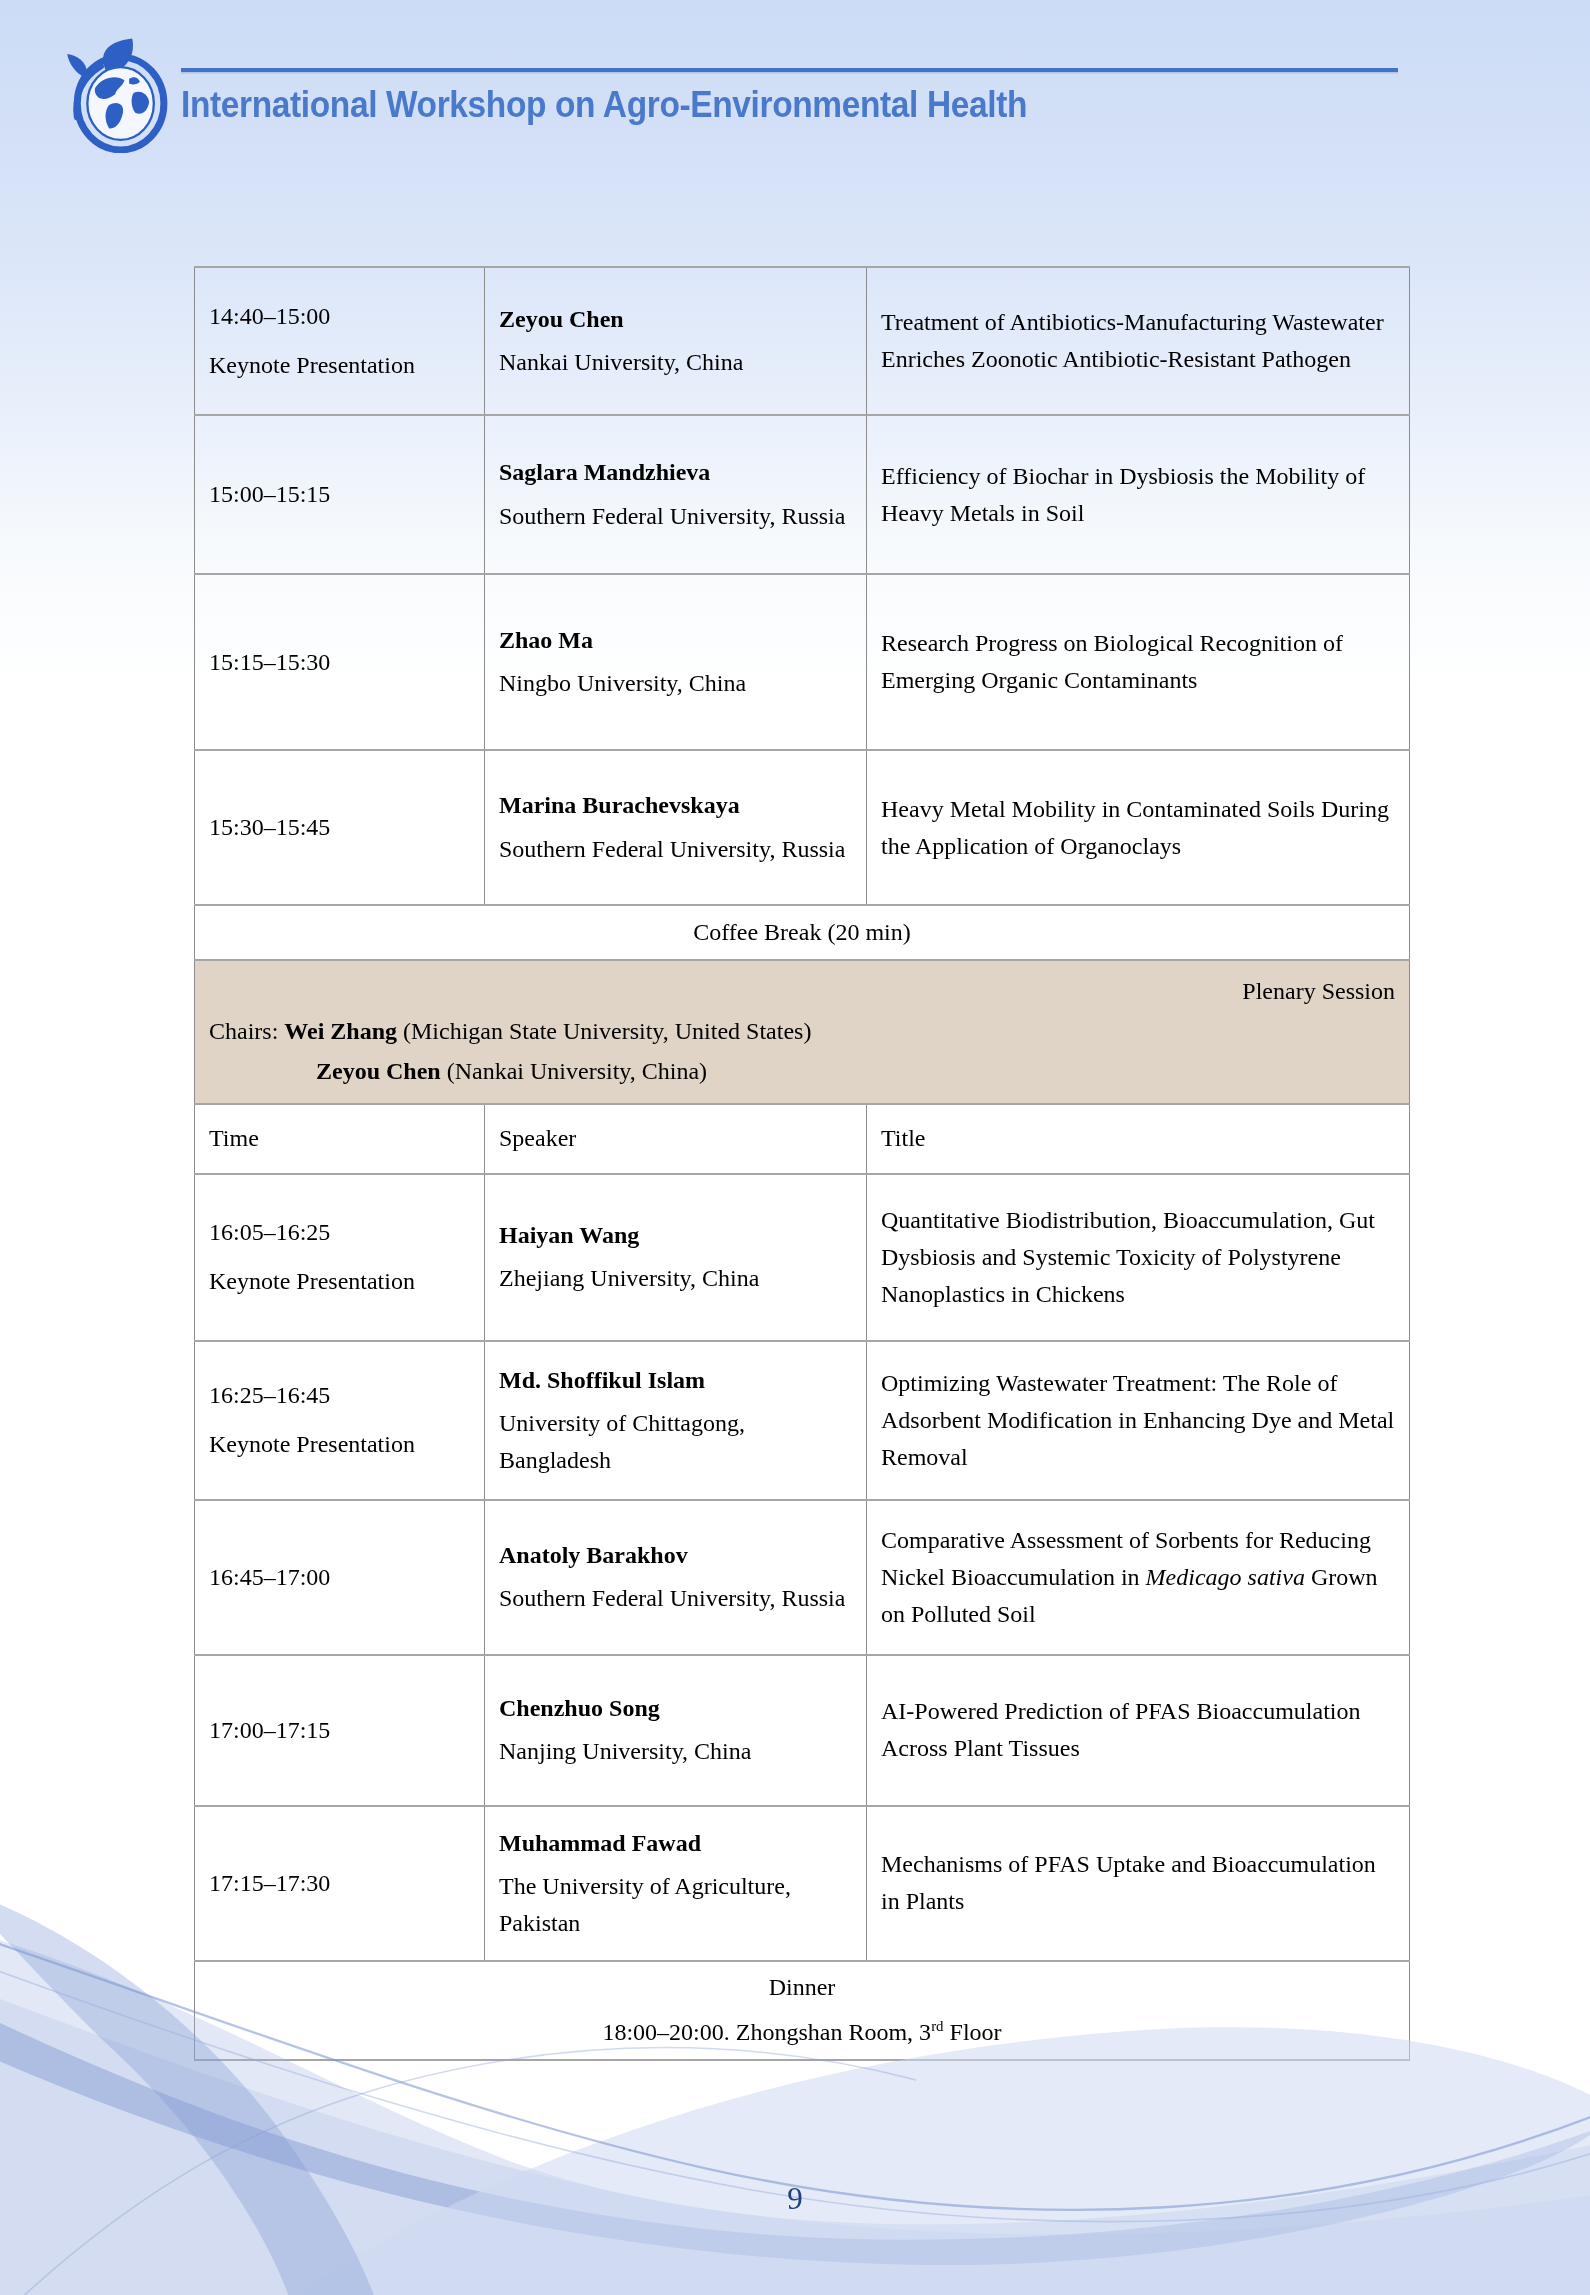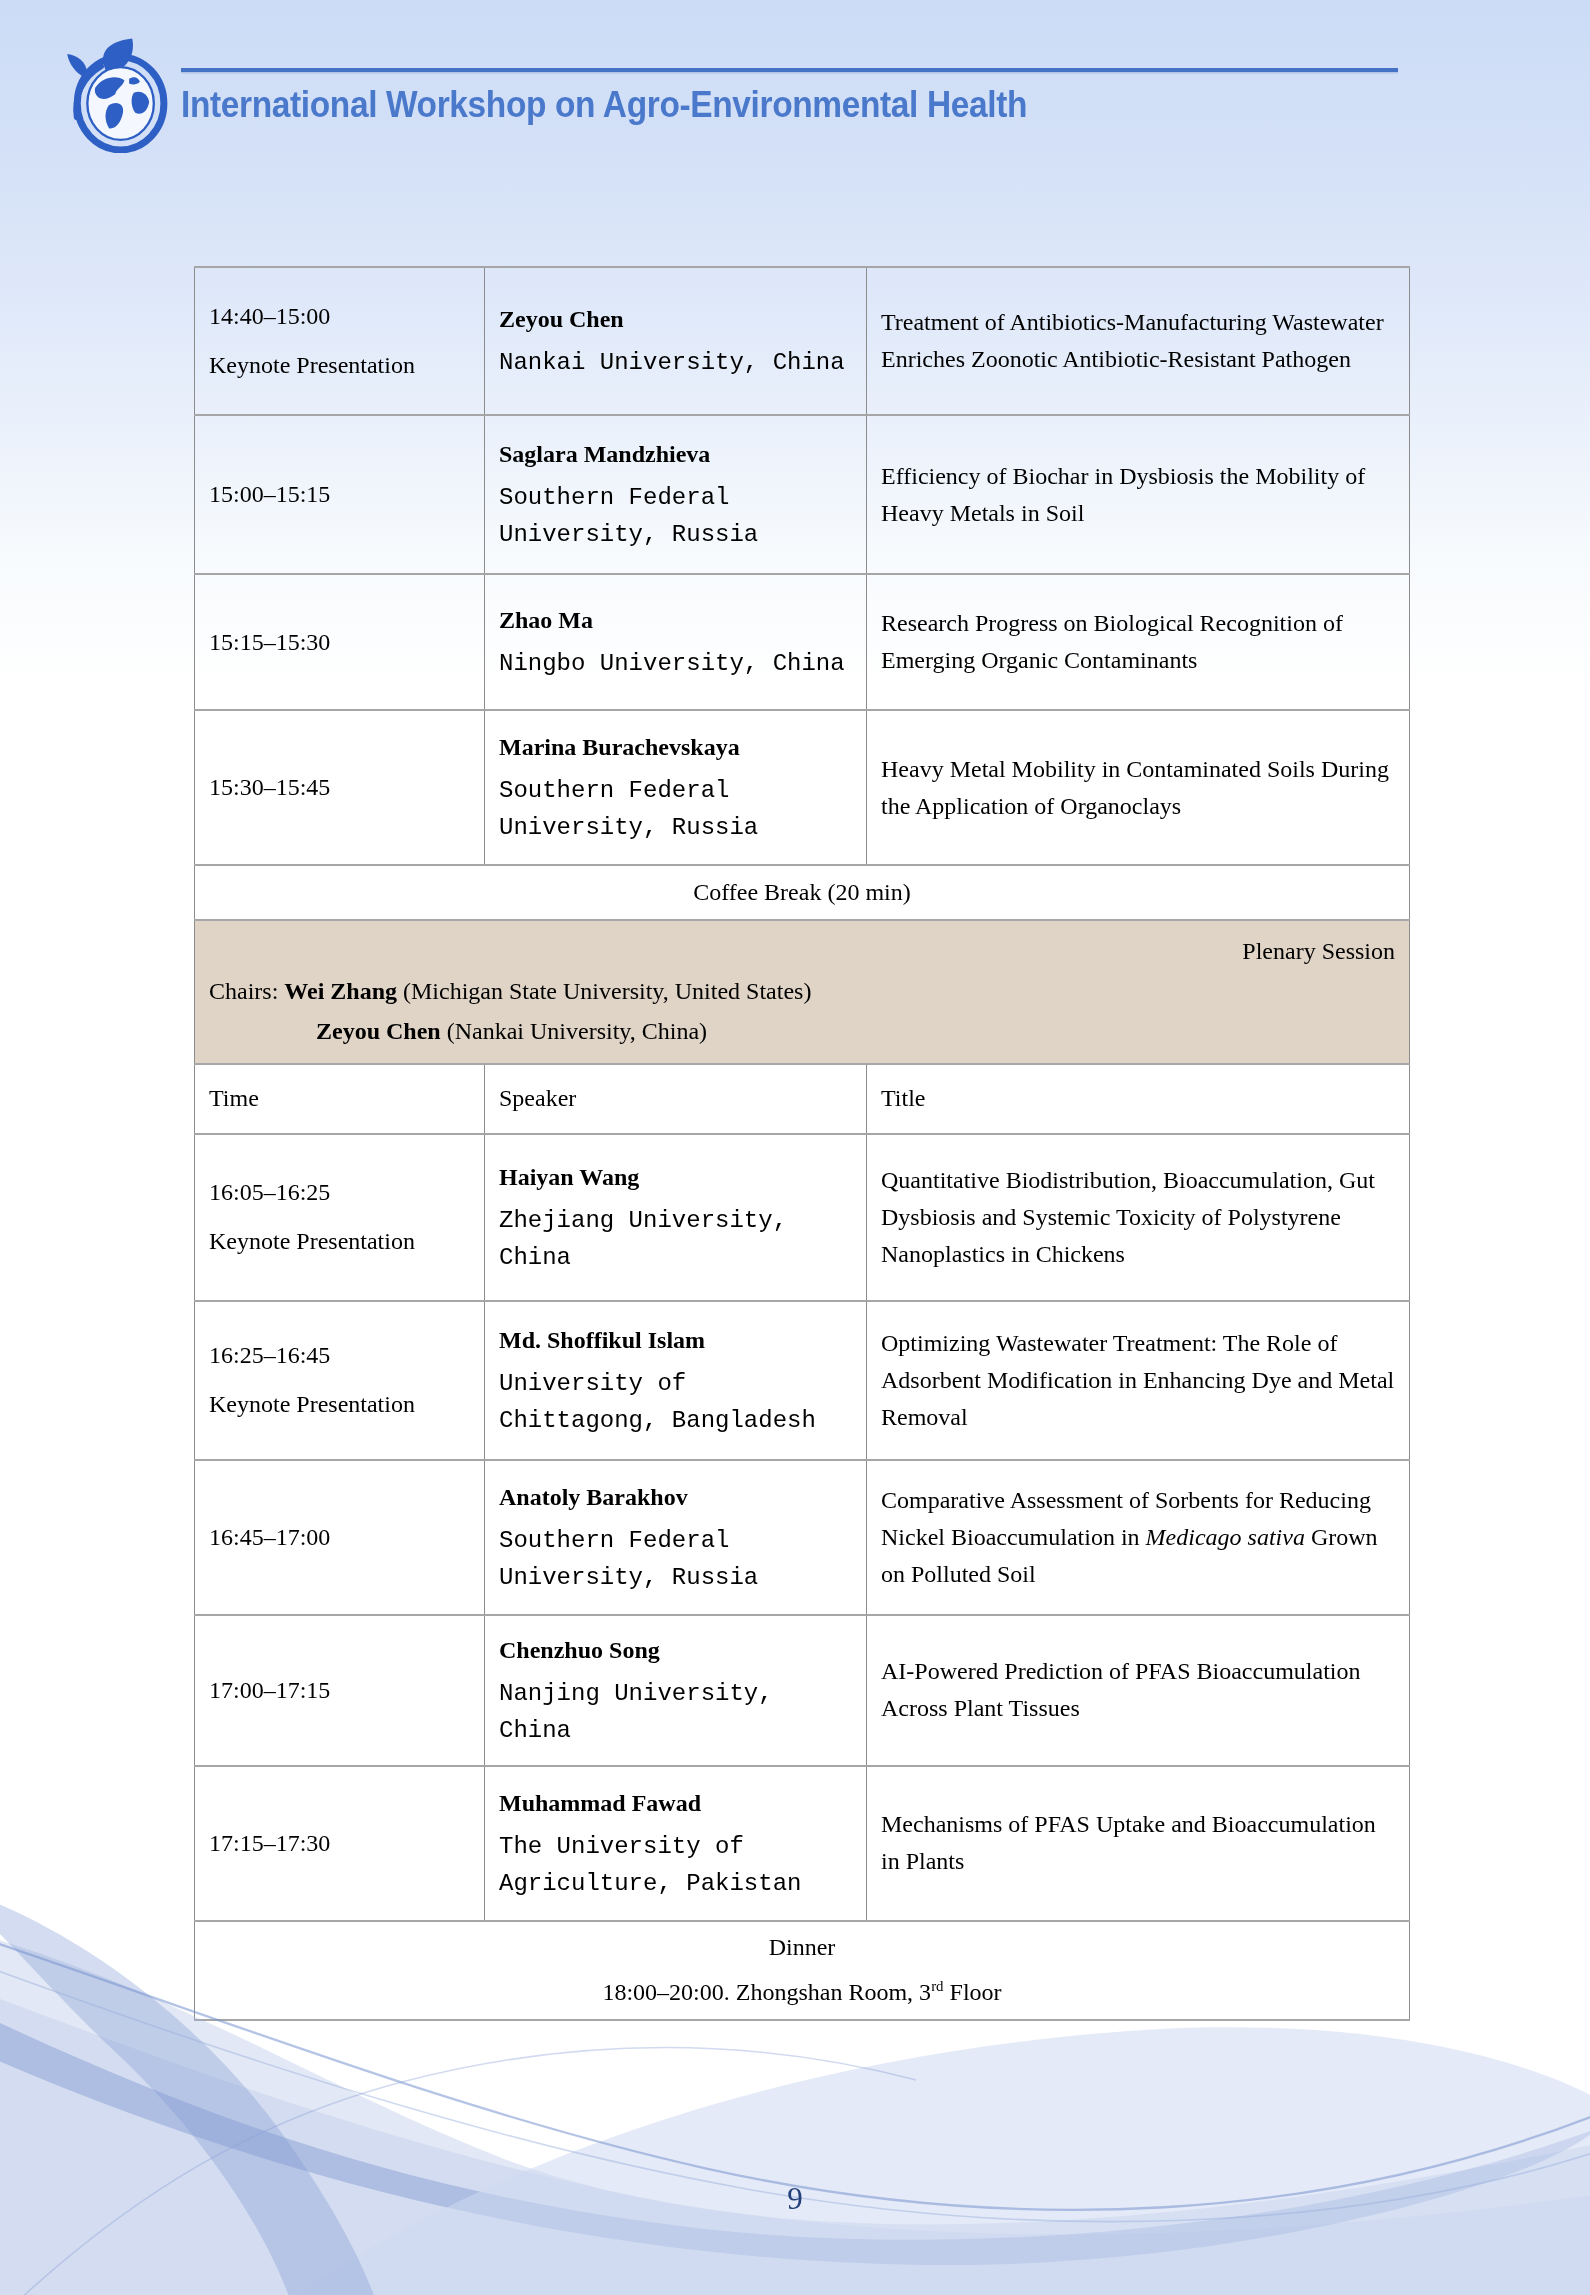--- a/index.html
+++ b/index.html
@@ -23,38 +23,38 @@
     border-collapse:collapse;table-layout:fixed;
     font-size:24px;line-height:37px;color:#000;
   }
   table.prog td{
     border:1.6px solid #8c8c8c;border-top-width:2.3px;border-bottom-width:2.3px;
     border-top-color:#a6a6a6;border-bottom-color:#a6a6a6;
     padding:7.8px 14px;vertical-align:middle;background:transparent;
   }
   td.c-time{padding-left:12.4px;}
   .spk-name{font-weight:700;margin:0 0 6.2px 0;}
-  .spk-aff{margin:0;font-family:Liberation Mono, monospace;}
+  .spk-aff{margin:0;}
   .time-type{margin-top:12.4px;}
   td.center-cell{text-align:center;}
   tr.coffee-row{height:54px;}
   tr.plenary-row{height:144px;}
   tr.plenary-row td{background:#DFD4C6;}
   .plen-line{margin:3.1px 0;}
   .plen-title{font-weight:400;text-align:right;}
   .chair-indent{padding-left:107px;}
   tr.colhdr-row{height:70px;font-family:Liberation Serif, serif;}
   tr.dinner-row{height:97px;margin-top:24px;}
   .dinner-l1{margin:0 0 7.8px 0;}
   em{font-style:italic;}
   sup{font-size:.62em;vertical-align:super;line-height:0;}
   
   tbody.s1 tr:nth-child(1){height:148px;}
   tbody.s1 tr:nth-child(2){height:159px;}
-  tbody.s1 tr:nth-child(3){height:136px;}
+  tbody.s1 tr:nth-child(3){height:176px;}
   tbody.s1 tr:nth-child(4){height:155px;}
   tbody.s2 tr:nth-child(1){height:167px;}
   tbody.s2 tr:nth-child(2){height:159px;margin-top:48px;}
   tbody.s2 tr:nth-child(3){height:155px;}
   tbody.s2 tr:nth-child(4){height:151px;}
   tbody.s2 tr:nth-child(5){height:155px;}
   
   .waves{position:absolute;left:0;top:1895px;width:1590px;height:401px;}
   .page-num{
     position:absolute;left:0;top:2181px;width:1590px;text-align:center;

